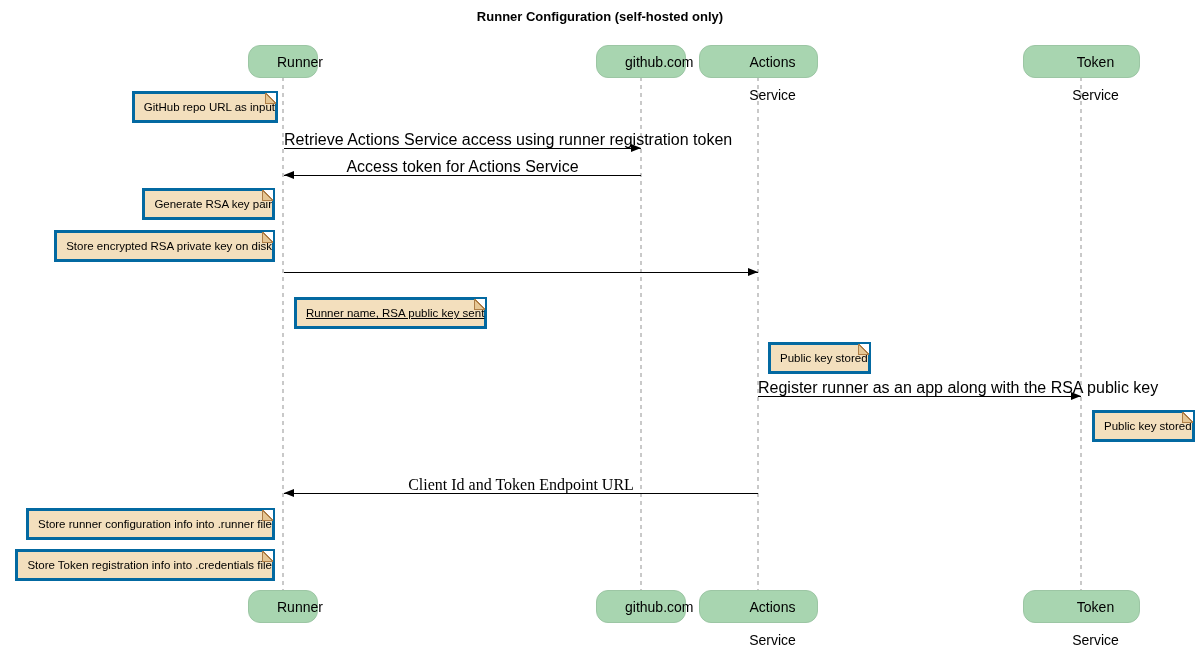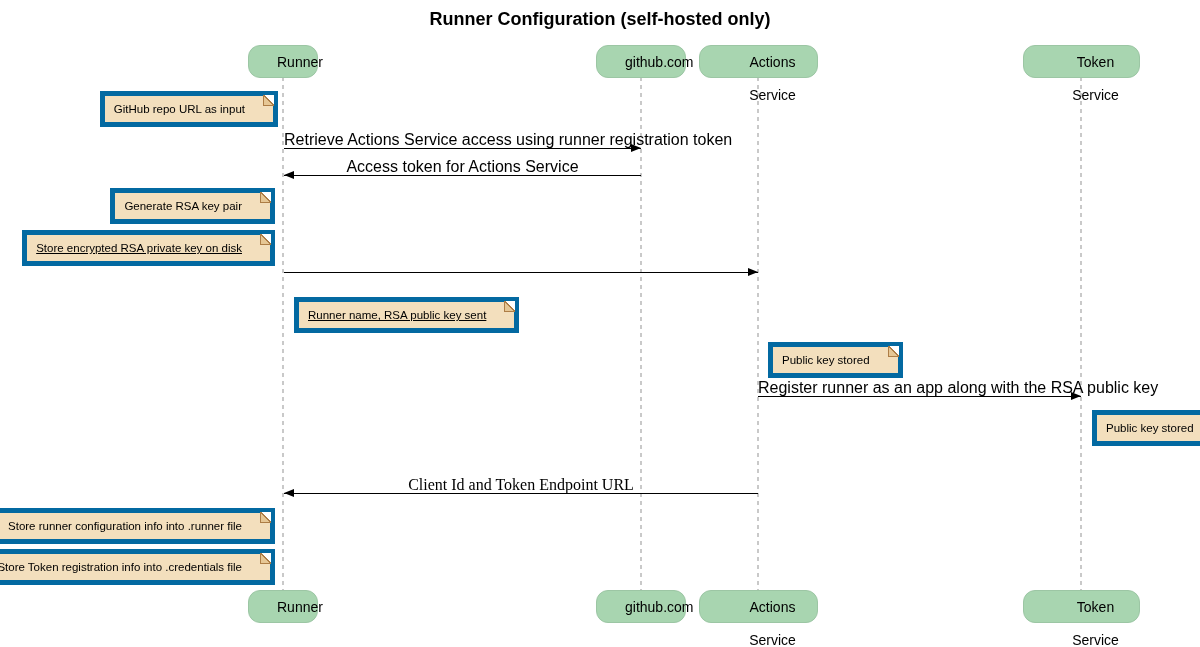--- a/index.html
+++ b/index.html
@@ -10,21 +10,21 @@
     background: #ffffff;
     font-family: "Liberation Sans", sans-serif;
     color: #000;
     overflow: hidden;
   }
   .title {
     position: absolute;
     left: 0; top: 9px;
     width: 1200px;
     text-align: center;
-    font-size: 18px;
+    font-size: 13px;
     font-weight: bold;
   }
   .participant {
     position: absolute;
     height: 33px;
     line-height: 33px;
     text-align: center;
     background: #a8d5b0;
     border: 1px solid #9cc6a4;
     border-radius: 12px;
@@ -66,24 +66,24 @@
     position: absolute;
     left: 0; top: -5px;
     width: 0; height: 0;
     border-right: 10px solid #000;
     border-top: 4.5px solid transparent;
     border-bottom: 4.5px solid transparent;
   }
   .note {
     position: absolute;
     background: #f3dfbd;
-    border: 5px solid #0369a1;
+    border: 3px solid #0369a1;
     font-size: 11.5px;
     line-height: 16px;
-    padding: 5px 28px 5px 9px;
+    padding: 5px 0 5px 9px;
     white-space: nowrap;
     box-sizing: border-box;
   }
   .note::after {
     content: "";
     position: absolute;
     top: -1px; right: -1px;
     width: 11px; height: 11px;
     box-sizing: border-box;
     border-left: 1px solid #ad7d46;
@@ -128,21 +128,21 @@
   </div>
 
 
   <div class="msg" style="left:284px; top:478px; width:474px;font-family:Liberation Serif, serif;">
     <div class="msg-label">Client Id and Token Endpoint URL</div>
     <div class="msg-line dir-left"></div>
   </div>
 
   <div class="note" style="right:922px; top:91px;">GitHub repo URL as input</div>
   <div class="note" style="right:925px; top:188px;">Generate RSA key pair</div>
-  <div class="note" style="right:925px; top:230px;text-decoration:underline;">Store encrypted RSA private key on disk</div>
+  <div class="note" style="right:925px; top:230px;">Store encrypted RSA private key on disk</div>
   <div class="note" style="left:294px;  top:297px;text-decoration:underline;">Runner name, RSA public key sent</div>
   <div class="note" style="left:768px;  top:342px;">Public key stored</div>
   <div class="note" style="left:1092px; top:410px;">Public key stored</div>
   <div class="note" style="right:925px; top:549px;">Store Token registration info into .credentials file</div>
   <div class="note" style="right:925px; top:508px;">Store runner configuration info into .runner file</div>
 
   <div class="participant" style="left:248px;  top:590px; width:70px;">Runner</div>
   <div class="participant" style="left:596px;  top:590px; width:90px;">github.com</div>
   <div class="participant" style="left:699px;  top:590px; width:119px;">Actions Service</div>
   <div class="participant" style="left:1023px; top:590px; width:117px;">Token Service</div>

